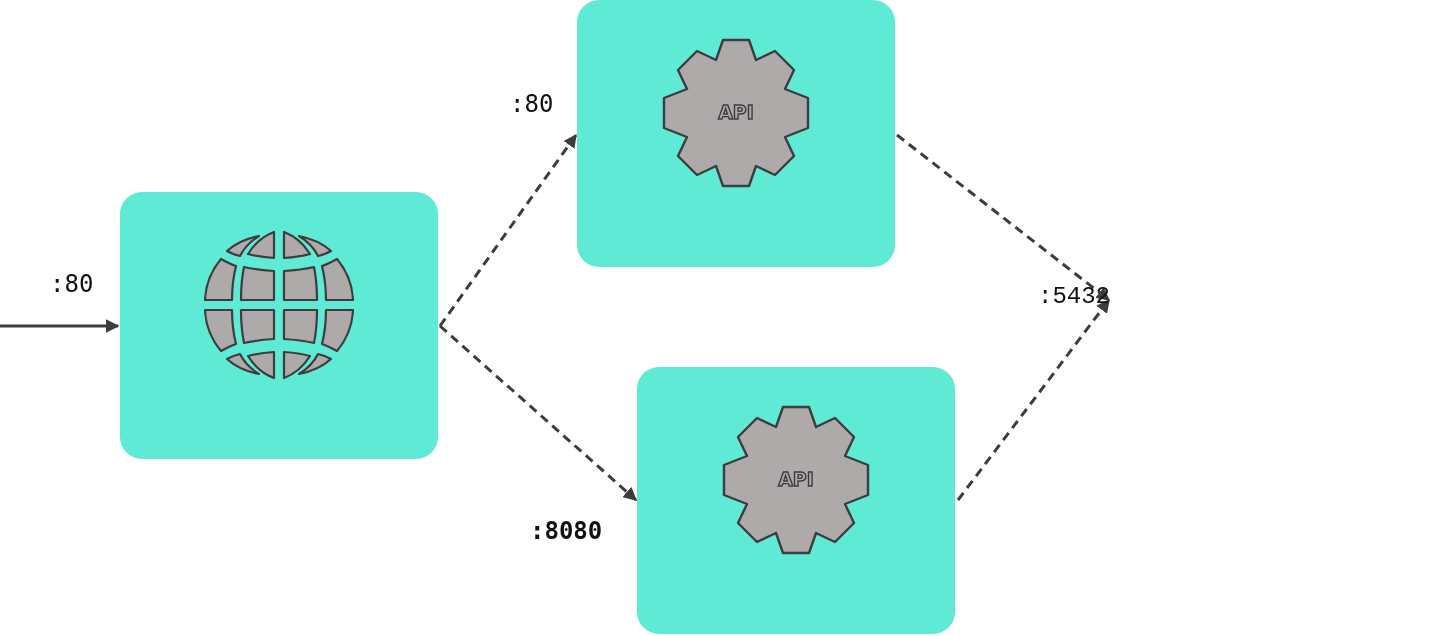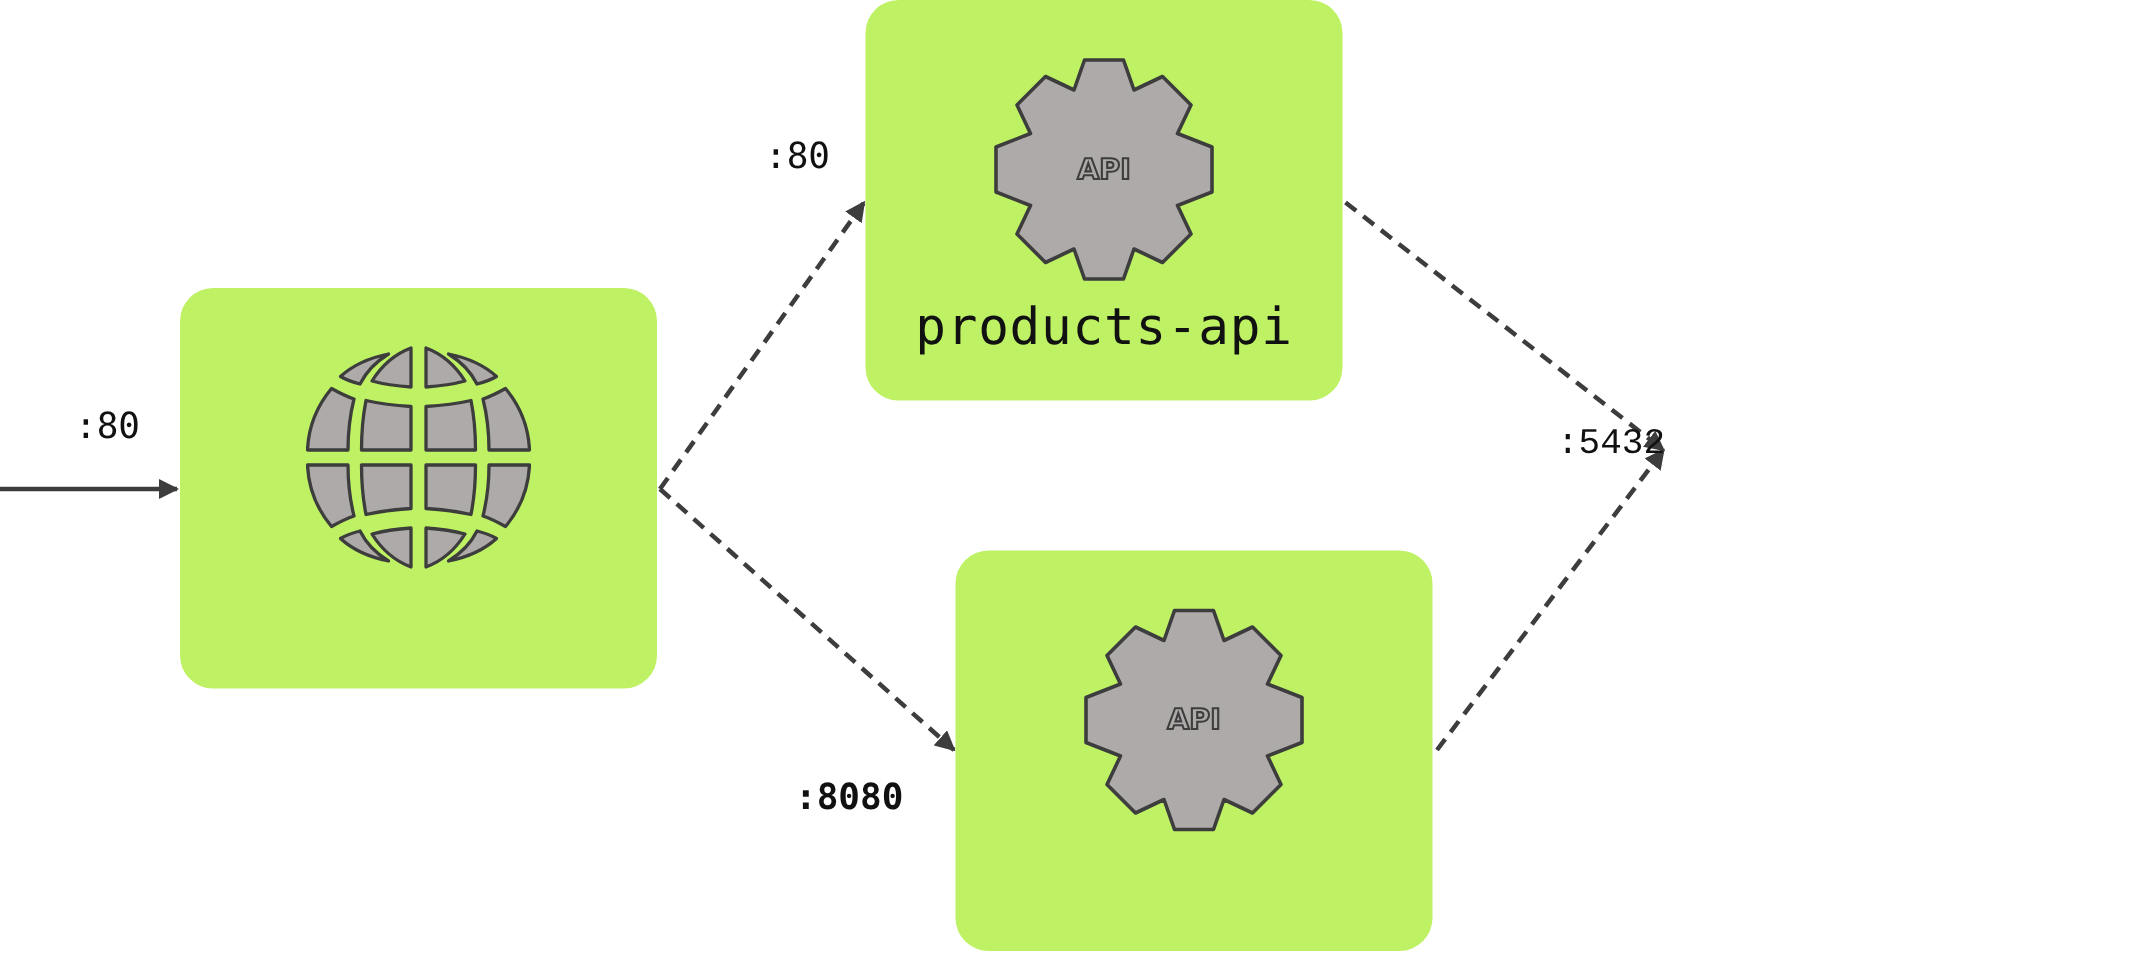--- a/index.html
+++ b/index.html
@@ -1,19 +1,19 @@
 <!DOCTYPE html>
 <html><head>
 <meta charset="utf-8">
 <style>
   html, body { margin:0; padding:0; background:#ffffff; }
   body { width:1430px; height:636px; position:relative; overflow:hidden;
          font-family:"DejaVu Sans Mono","Liberation Mono",monospace; }
   .canvas { position:absolute; left:0; top:0; width:1430px; height:636px; }
-  .node { position:absolute; width:318px; height:267px; background:#bef264; border-radius:22px; }
+  .node { position:absolute; width:318px; height:267px; background:#5eead4; border-radius:22px; }
   .node .icon { position:absolute; left:50%; top:38px; transform:translateX(-50%); width:150px; height:150px; }
   .node .label { position:absolute; left:0; right:0; top:198px; text-align:center; font-size:34px; color:#111; letter-spacing:0.5px; }
   #node-web { left:120px; top:192px; }
   #node-products-api { left:577px; top:0px; }
   #node-stock-api { left:637px; top:367px; }
   #node-products-db { left:1111px; top:166px; }
   .port { position:absolute; font-size:24px; color:#111; white-space:nowrap; }
   #port-web { left:50px; top:270px; }
   #port-products-api { left:510px; top:90px; }
   #port-stock-api { left:530px; top:517px;font-weight:bold; }
@@ -63,21 +63,20 @@
         <path d="M95,144 Q108,136 114,124 Q122,126 127,129 Q115,140 95,144 Z"></path>
       </g>
     </svg>
   </div>
 
   <div class="node" id="node-products-api">
     <svg class="icon" viewBox="0 0 150 150">
       <path fill="#aeaaa9" stroke="#3d3d3d" stroke-width="2.4" stroke-linejoin="round" d="M62,2 L88,2 L95,22 L114,13 L133,32 L124,51 L147,60 L147,90 L124,99 L133,118 L114,137 L95,128 L88,148 L62,148 L55,128 L36,137 L17,118 L26,99 L3,90 L3,60 L26,51 L17,32 L36,13 L55,22 Z"></path>
       <text x="75" y="81" text-anchor="middle" font-family="DejaVu Sans, sans-serif" font-weight="bold" font-size="19" fill="#aeaaa9" stroke="#3d3d3d" stroke-width="1.4">API</text>
     </svg>
-    <div class="label">products-api</div>
   </div>
 
   <div class="node" id="node-stock-api">
     <svg class="icon" viewBox="0 0 150 150">
       <path fill="#aeaaa9" stroke="#3d3d3d" stroke-width="2.4" stroke-linejoin="round" d="M62,2 L88,2 L95,22 L114,13 L133,32 L124,51 L147,60 L147,90 L124,99 L133,118 L114,137 L95,128 L88,148 L62,148 L55,128 L36,137 L17,118 L26,99 L3,90 L3,60 L26,51 L17,32 L36,13 L55,22 Z"></path>
       <text x="75" y="81" text-anchor="middle" font-family="DejaVu Sans, sans-serif" font-weight="bold" font-size="19" fill="#aeaaa9" stroke="#3d3d3d" stroke-width="1.4">API</text>
     </svg>
   </div>
 
 

